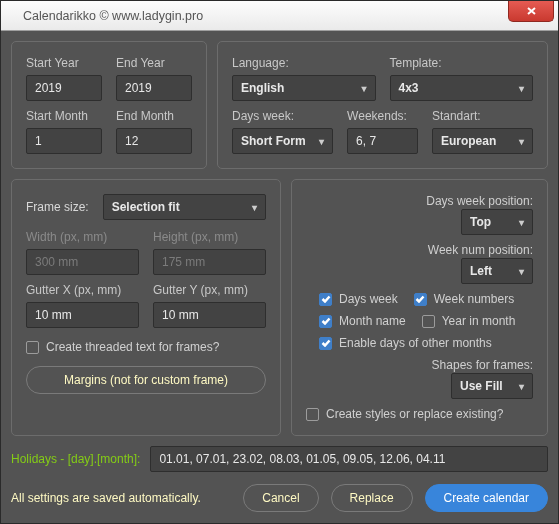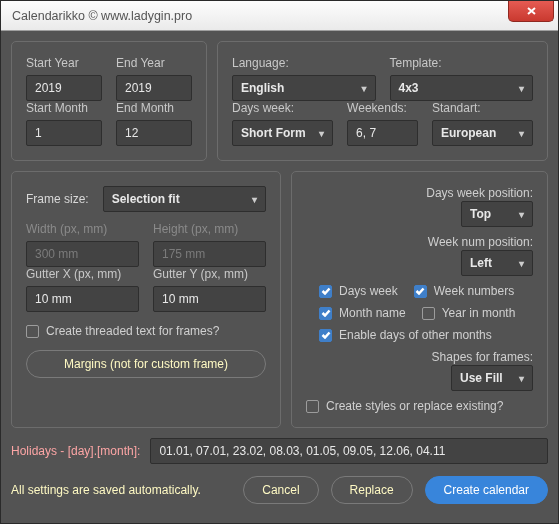--- a/index.html
+++ b/index.html
@@ -20,21 +20,21 @@
     box-shadow: 0 3px 12px rgba(0,0,0,0.55);
   }
   .titlebar {
     height: 30px;
     background: linear-gradient(#fdfdfd, #eaeaea);
     border-bottom: 1px solid #9f9f9f;
     display: flex;
     align-items: center;
     color: #444;
     position: relative;
-    padding-left: 11px;
+    padding-left: 22px;
   }
   .titlebar .title { font-size: 12.5px; color: #555; }
   .titlebar .close {
     position: absolute;
     right: 4px;
     top: 0px;
     width: 46px;
     height: 21px;
     background: linear-gradient(#e55b53, #c9392f);
     border: 1px solid #8f2820;
@@ -56,21 +56,21 @@
   .panel {
     border: 1px solid #6c6c6c;
     border-radius: 5px;
     padding: 14px;
   }
   .panel.top-left { width: 196px; }
   .panel.top-right { flex: 1; }
   .panel.bot-left { width: 270px; }
   .panel.bot-right { flex: 1; }
 
-  .grid { display: flex; flex-direction: column; }
+  .grid { display: flex; flex-direction: column; gap: 8px; }
   .grid-row { display: flex; gap: 14px; }
   .grid-row.h3 { gap: 14px; }
   .col { flex: 1; display: flex; flex-direction: column; gap: 5px; }
   .col > label { font-size: 12px; color: #c8c8c8; }
 
   .input, .select {
     background: #434343;
     border: 1px solid #2e2e2e;
     color: #e8e8e8;
     height: 26px;
@@ -114,21 +114,21 @@
   }
   .pillbtn.primary { background: #3885db; border-color: #3885db; color:#fff;}
 
   .pos-row { display: flex; align-items: flex-end; justify-content: space-between; gap: 1px; margin-bottom: 8px; flex-direction: column;}
   .pos-row label { font-size: 12px; color: #cfcfcf; }
   .pos-row .select { width: 72px; }
 
   .cb-row { display: flex; gap: 16px; margin-bottom: 8px; padding-left: 13px; }
 
   .holidays-row { display:flex; align-items:center; gap: 10px; }
-  .holidays-row label { color:#fca5a5; font-size:12px;}
+  .holidays-row label { color:#84cc16; font-size:12px;}
   .holidays-row .input { flex:1; }
 
   .footer { display:flex; align-items:center; gap:12px; margin-top:2px;}
   .footer .msg { color:#fef9c3; flex:1; font-size:12px;}
 </style>
 </head>
 <body>
 
 <div class="window">
   <div class="titlebar">

